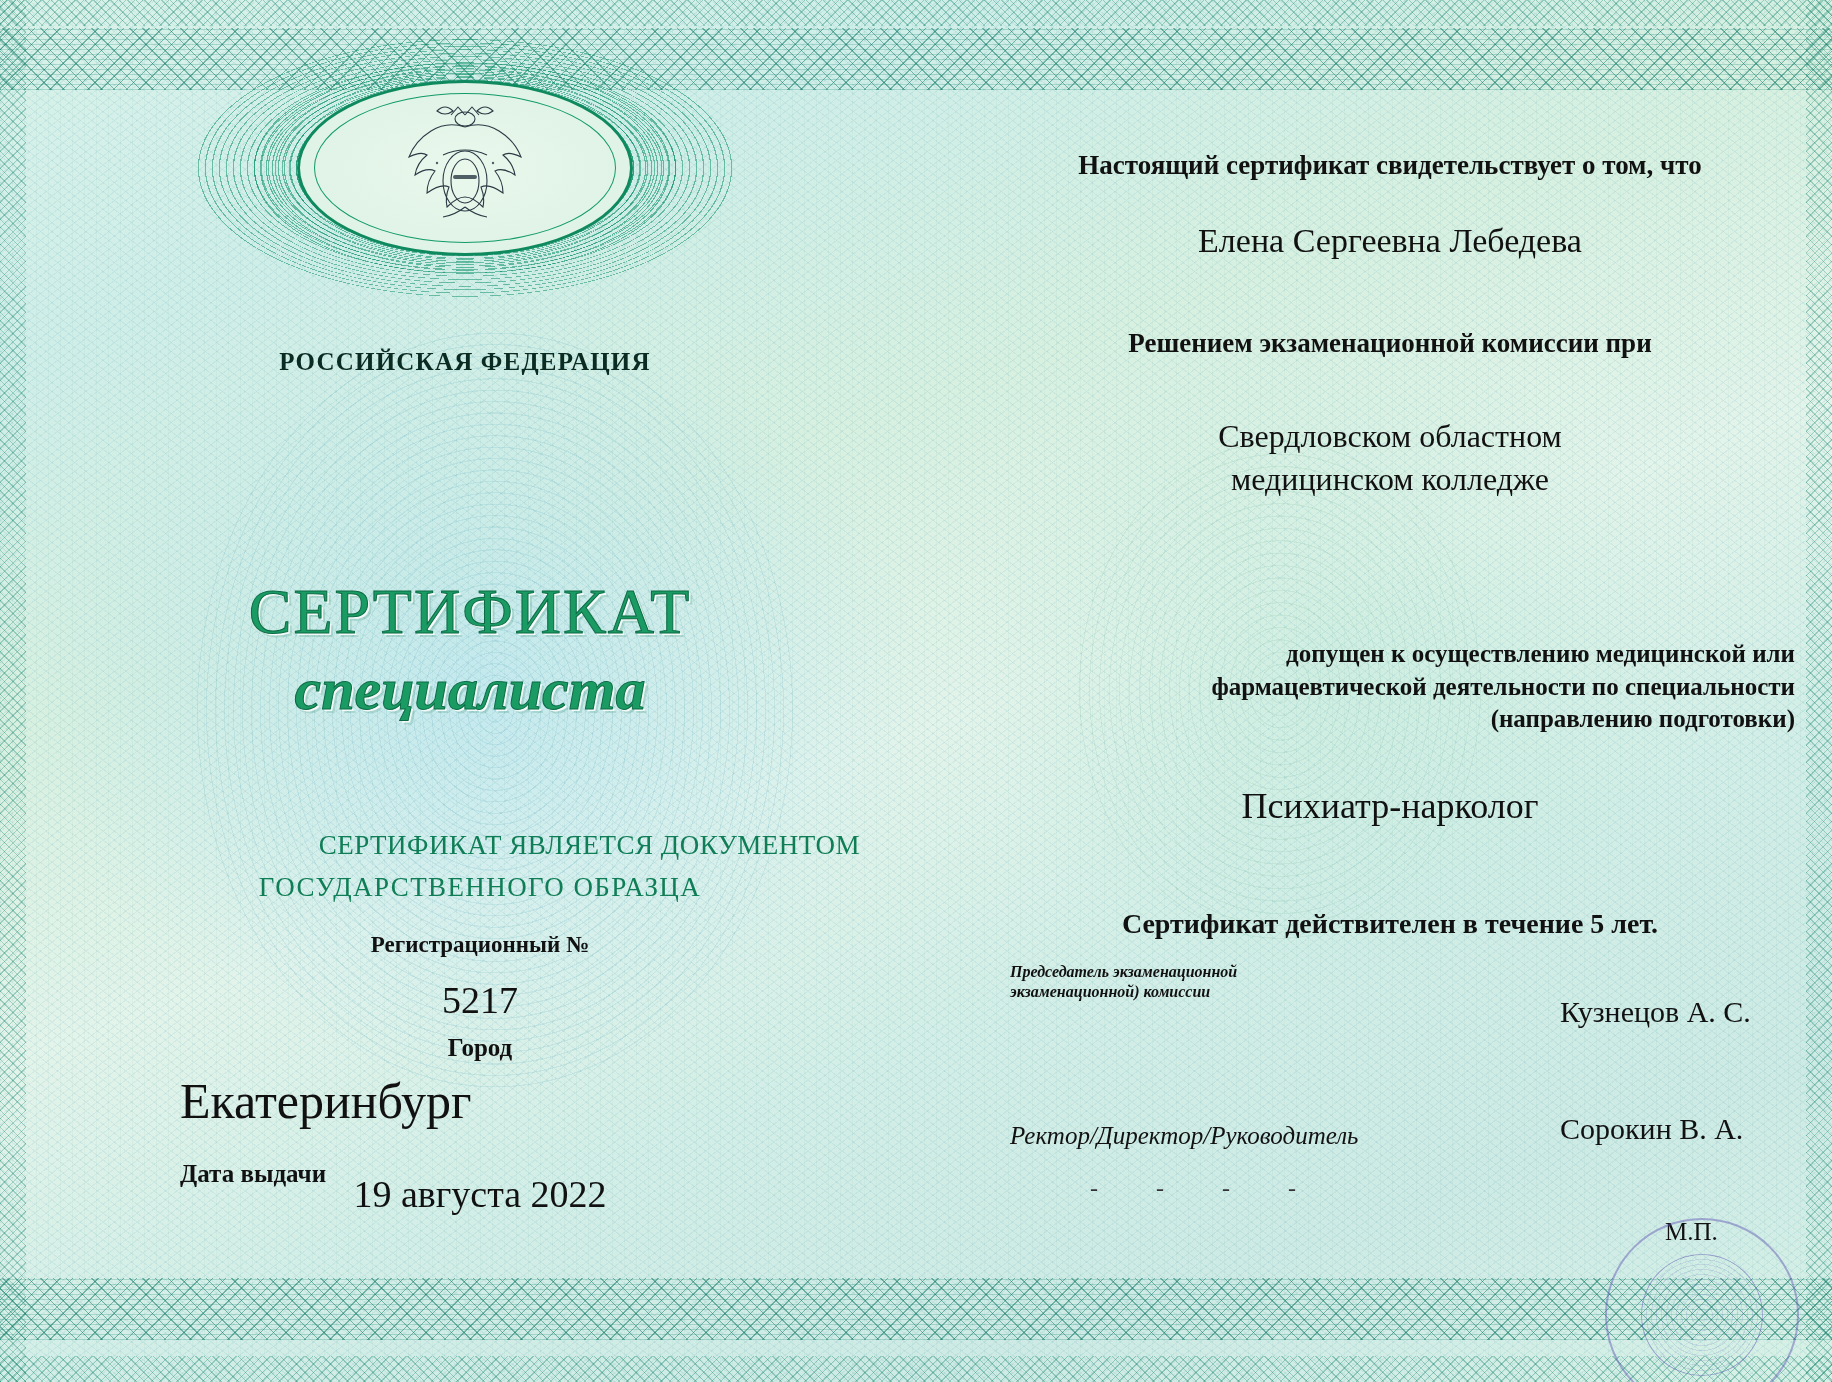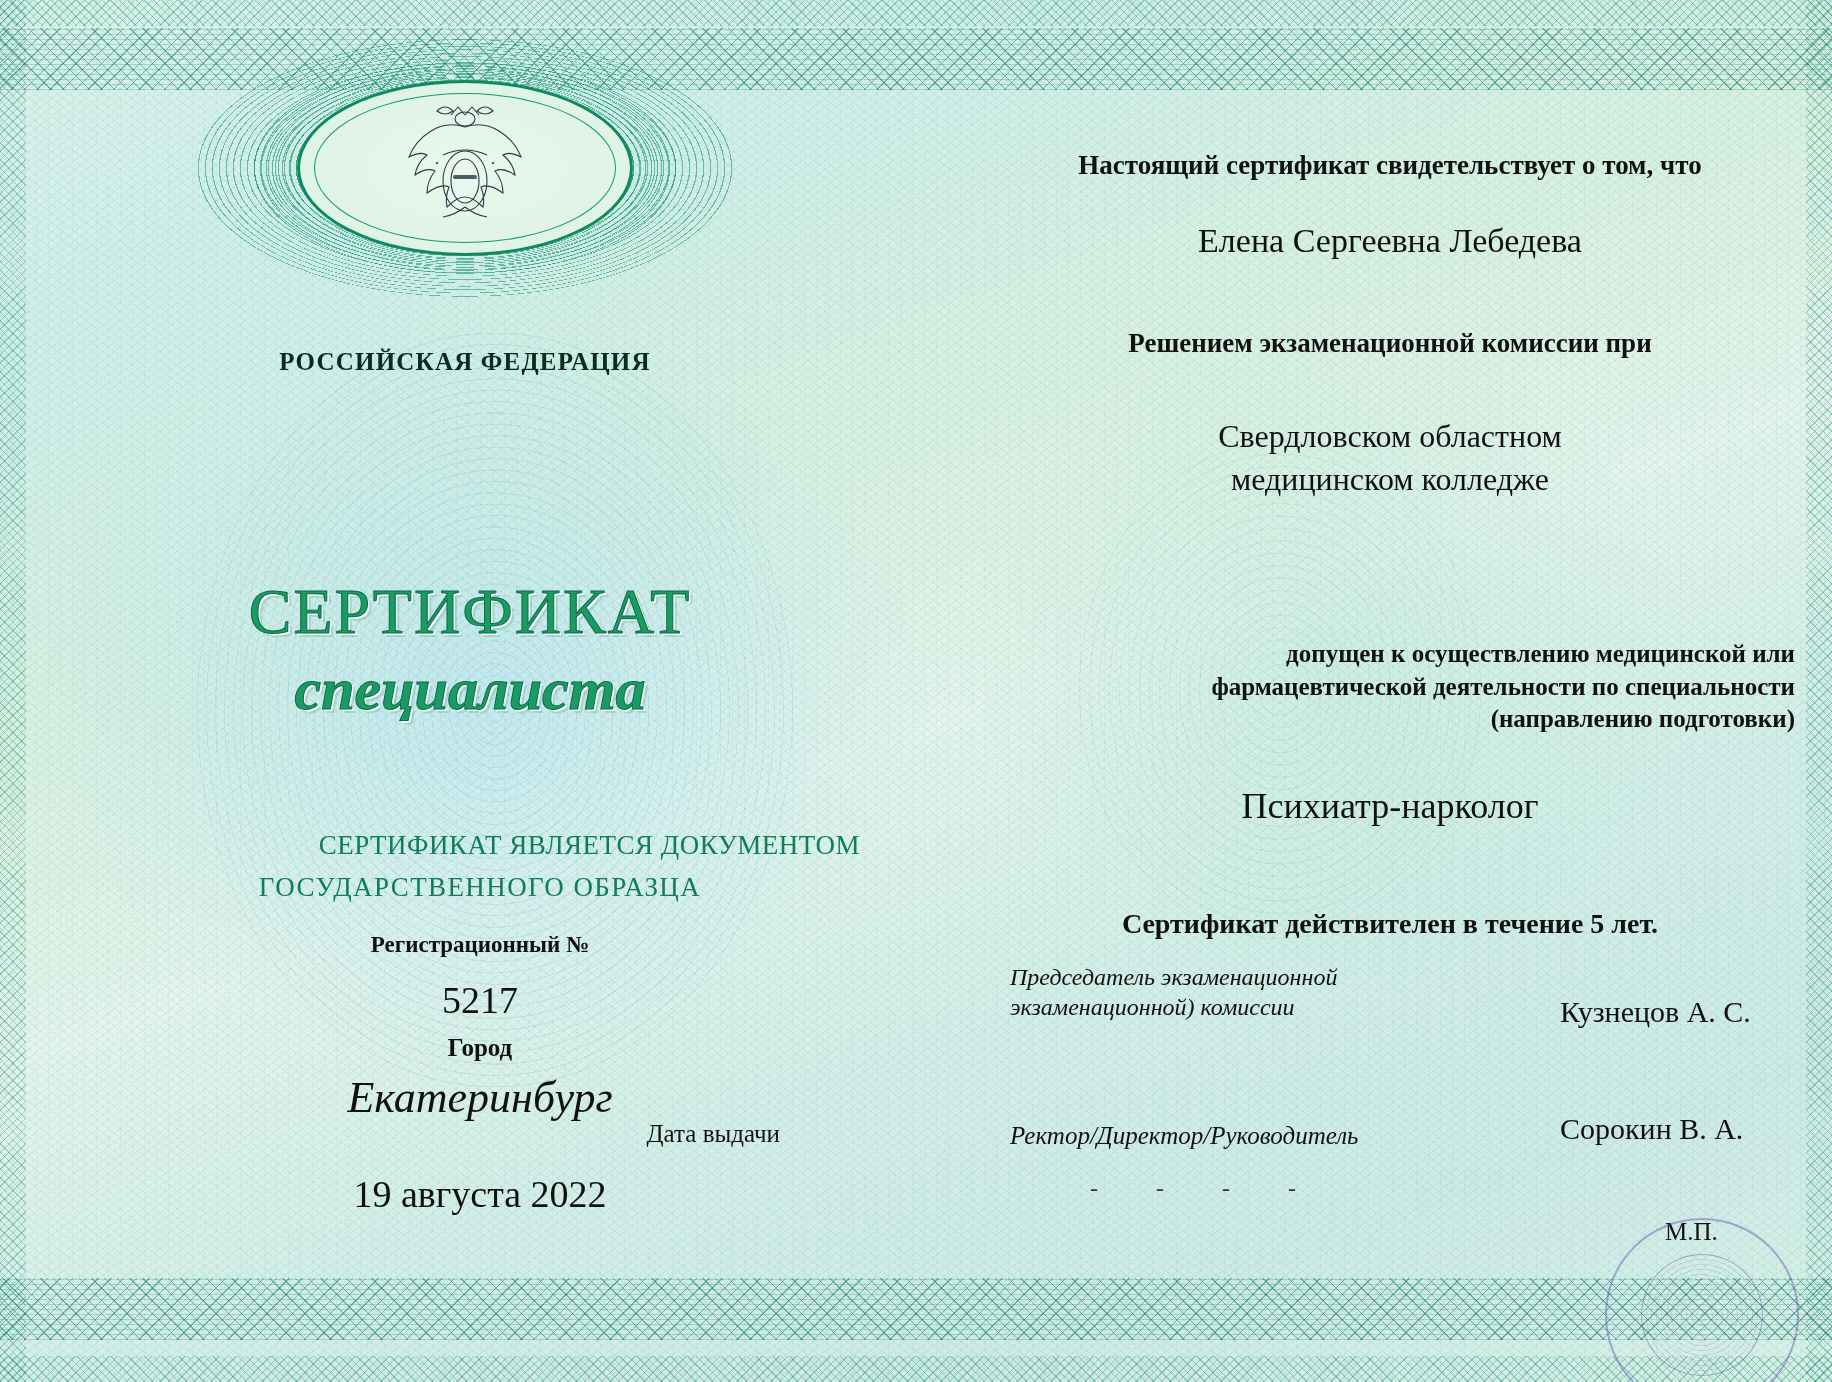--- a/index.html
+++ b/index.html
@@ -97,34 +97,34 @@
     -webkit-text-stroke:1px #0c6b45;
     text-shadow:2px 2px 0 rgba(255,255,255,0.85), 4px 4px 0 rgba(20,120,85,0.18);
     font-family:"Liberation Serif", serif;
   }
   .gos1{position:absolute;left:100px;top:830px;width:760px;text-align:right;font-size:27px;color:#0f7d55;letter-spacing:0.5px;}
   .gos2{position:absolute;left:100px;top:872px;width:760px;text-align:center;font-size:27px;color:#0f7d55;letter-spacing:1.4px;}
 
   .reg-label{position:absolute;left:180px;top:932px;width:600px;text-align:center;font-size:23px;font-weight:bold;color:#111;}
   .reg-value{position:absolute;left:180px;top:978px;width:600px;text-align:center;font-size:38px;color:#111;}
   .city-label{position:absolute;left:180px;top:1034px;width:600px;text-align:center;font-size:25px;font-weight:bold;color:#111;}
-  .city-value{position:absolute;left:180px;top:1072px;width:600px;text-align:center;font-size:44px;color:#111;font-style:italic;}
-  .date-label{position:absolute;left:180px;top:1120px;width:600px;text-align:right;font-size:25px;font-weight:normal;color:#111;}
+  .city-value{position:absolute;left:180px;top:1072px;width:600px;text-align:left;font-size:50px;color:#111;}
+  .date-label{position:absolute;left:180px;top:1160px;width:600px;text-align:left;font-size:25px;font-weight:bold;color:#111;}
   .date-value{position:absolute;left:180px;top:1172px;width:600px;text-align:center;font-size:38px;color:#111;}
 
   
   .r-line1{position:absolute;left:960px;top:150px;width:860px;text-align:center;font-size:27px;font-weight:bold;color:#111;}
   .r-name{position:absolute;left:960px;top:222px;width:860px;text-align:center;font-size:34px;color:#111;}
   .r-line2{position:absolute;left:960px;top:328px;width:860px;text-align:center;font-size:27px;font-weight:bold;color:#111;}
   .r-org{position:absolute;left:960px;top:415px;width:860px;text-align:center;font-size:32px;color:#111;line-height:1.35;}
   .r-admit{position:absolute;left:995px;top:638px;width:800px;text-align:right;font-size:25px;font-weight:bold;color:#111;line-height:1.3;}
   .r-spec{position:absolute;left:960px;top:785px;width:860px;text-align:center;font-size:36px;color:#111;}
   .r-valid{position:absolute;left:960px;top:908px;width:860px;text-align:center;font-size:28px;font-weight:bold;color:#111;}
 
-  .sign-role1{position:absolute;left:1010px;top:962px;width:480px;font-size:24px;font-style:italic;color:#111;line-height:1.25;}
+  .sign-role1{position:absolute;left:1010px;top:962px;width:480px;font-size:16px;font-style:italic;color:#111;line-height:1.25;font-weight:bold;}
   .sign-name1{position:absolute;left:1560px;top:995px;width:270px;font-size:30px;color:#111;}
   .sign-role2{position:absolute;left:1010px;top:1122px;width:500px;font-size:25px;font-style:italic;color:#111;}
   .sign-name2{position:absolute;left:1560px;top:1112px;width:270px;font-size:30px;color:#111;}
   .dashes{position:absolute;left:1090px;top:1175px;width:260px;font-size:24px;color:#333;letter-spacing:26px;}
 
   .mp{position:absolute;left:1665px;top:1218px;font-size:25px;color:#111;}
   .stamp{
     position:absolute;left:1605px;top:1218px;width:190px;height:190px;border-radius:50%;
     border:2px solid rgba(96,86,180,0.55);
     color:rgba(96,86,180,0.75);

